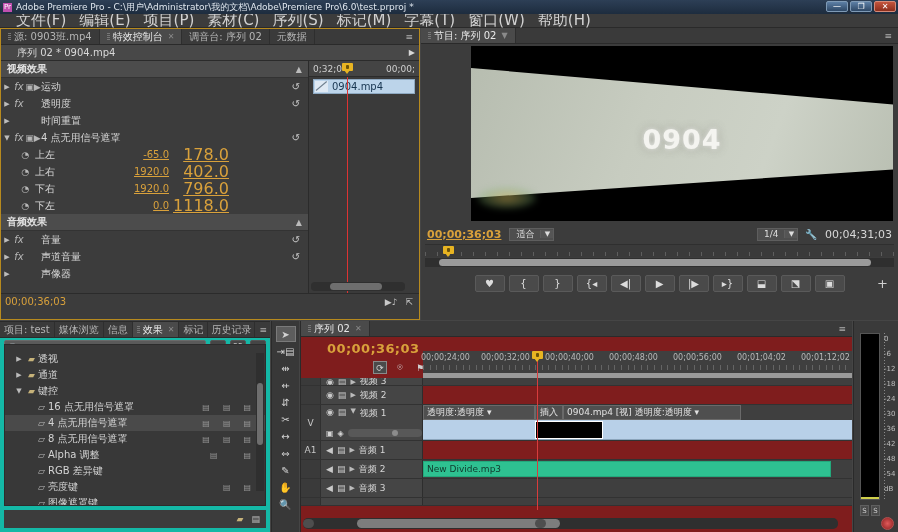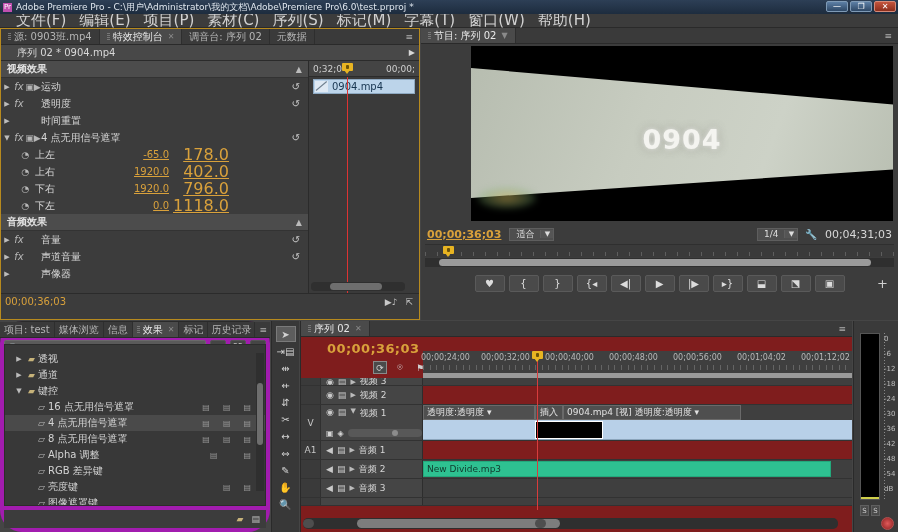--- a/index.html
+++ b/index.html
@@ -143,21 +143,21 @@
      background:#9a9a9a; border-radius:4px; display:block; }
   .prog-btns { position:absolute; left:0; right:0; top:244px; height:22px;
      display:flex; align-items:center; justify-content:center; gap:4px; }
   .pbtn { width:30px; height:17px; background:#4a4a4a; border:1px solid #5a5a5a;
      border-radius:2px; display:flex; align-items:center; justify-content:center;
      font-size:10px; color:#dcdcdc; }
   .plus { position:absolute; right:10px; top:248px; font-size:13px; color:#d0d0d0; }
 
   
   #proj-panel { position:absolute; left:0; top:321px; width:270px; height:211px;
-     background:#a21caf; border-top:1px solid #2a2a2a;border-radius:22px; }
+     background:#14b8a6; border-top:1px solid #2a2a2a; }
   .search-row { height:18px; display:flex; align-items:center; padding:2px 4px; gap:4px; }
   .search-box { flex:1; height:14px; background:#5a5a5a; border:1px solid #6a6a6a;
      display:flex; align-items:center; padding-left:4px; font-size:9px; color:#c9c9c9;
      border-radius:2px; }
   .sbtn { width:16px;height:14px;background:#454545;border:1px solid #555;
      display:flex;align-items:center;justify-content:center;font-size:8px;color:#c0c0c0;
      border-radius:2px;}
   .fx-list { position:absolute; left:4px; right:4px; top:22px; bottom:26px;
      background:#383838; border:1px solid #2c2c2c; overflow:hidden; }
   .li { height:16px; display:flex; align-items:center; font-size:10px; color:#d4d4d4;

